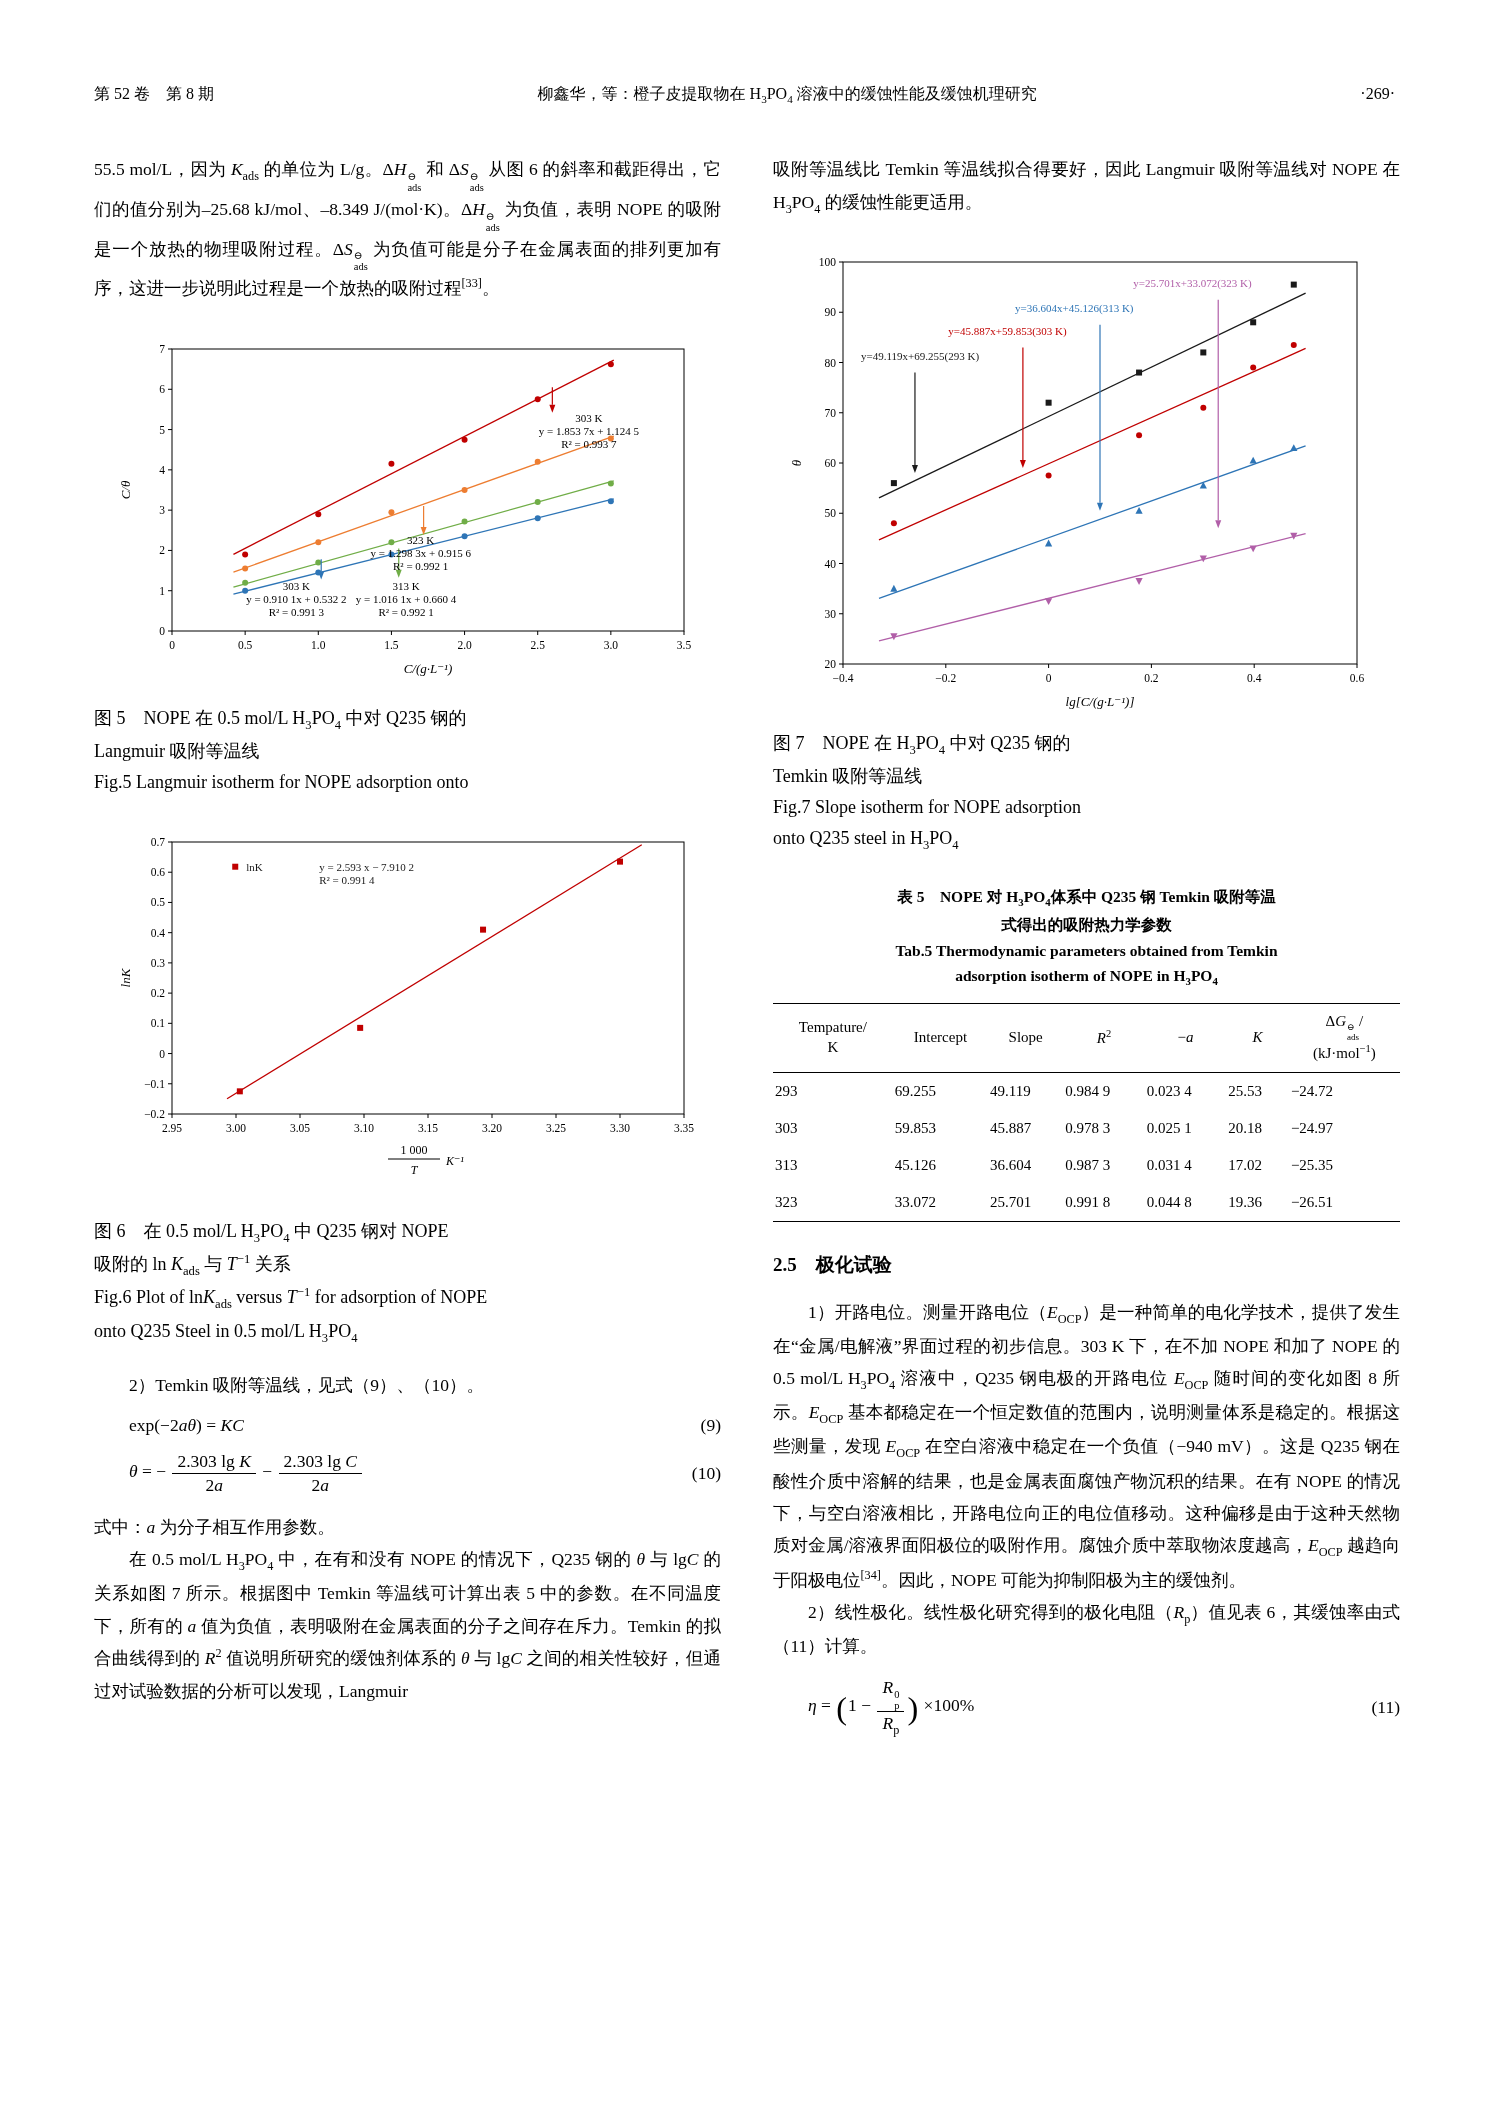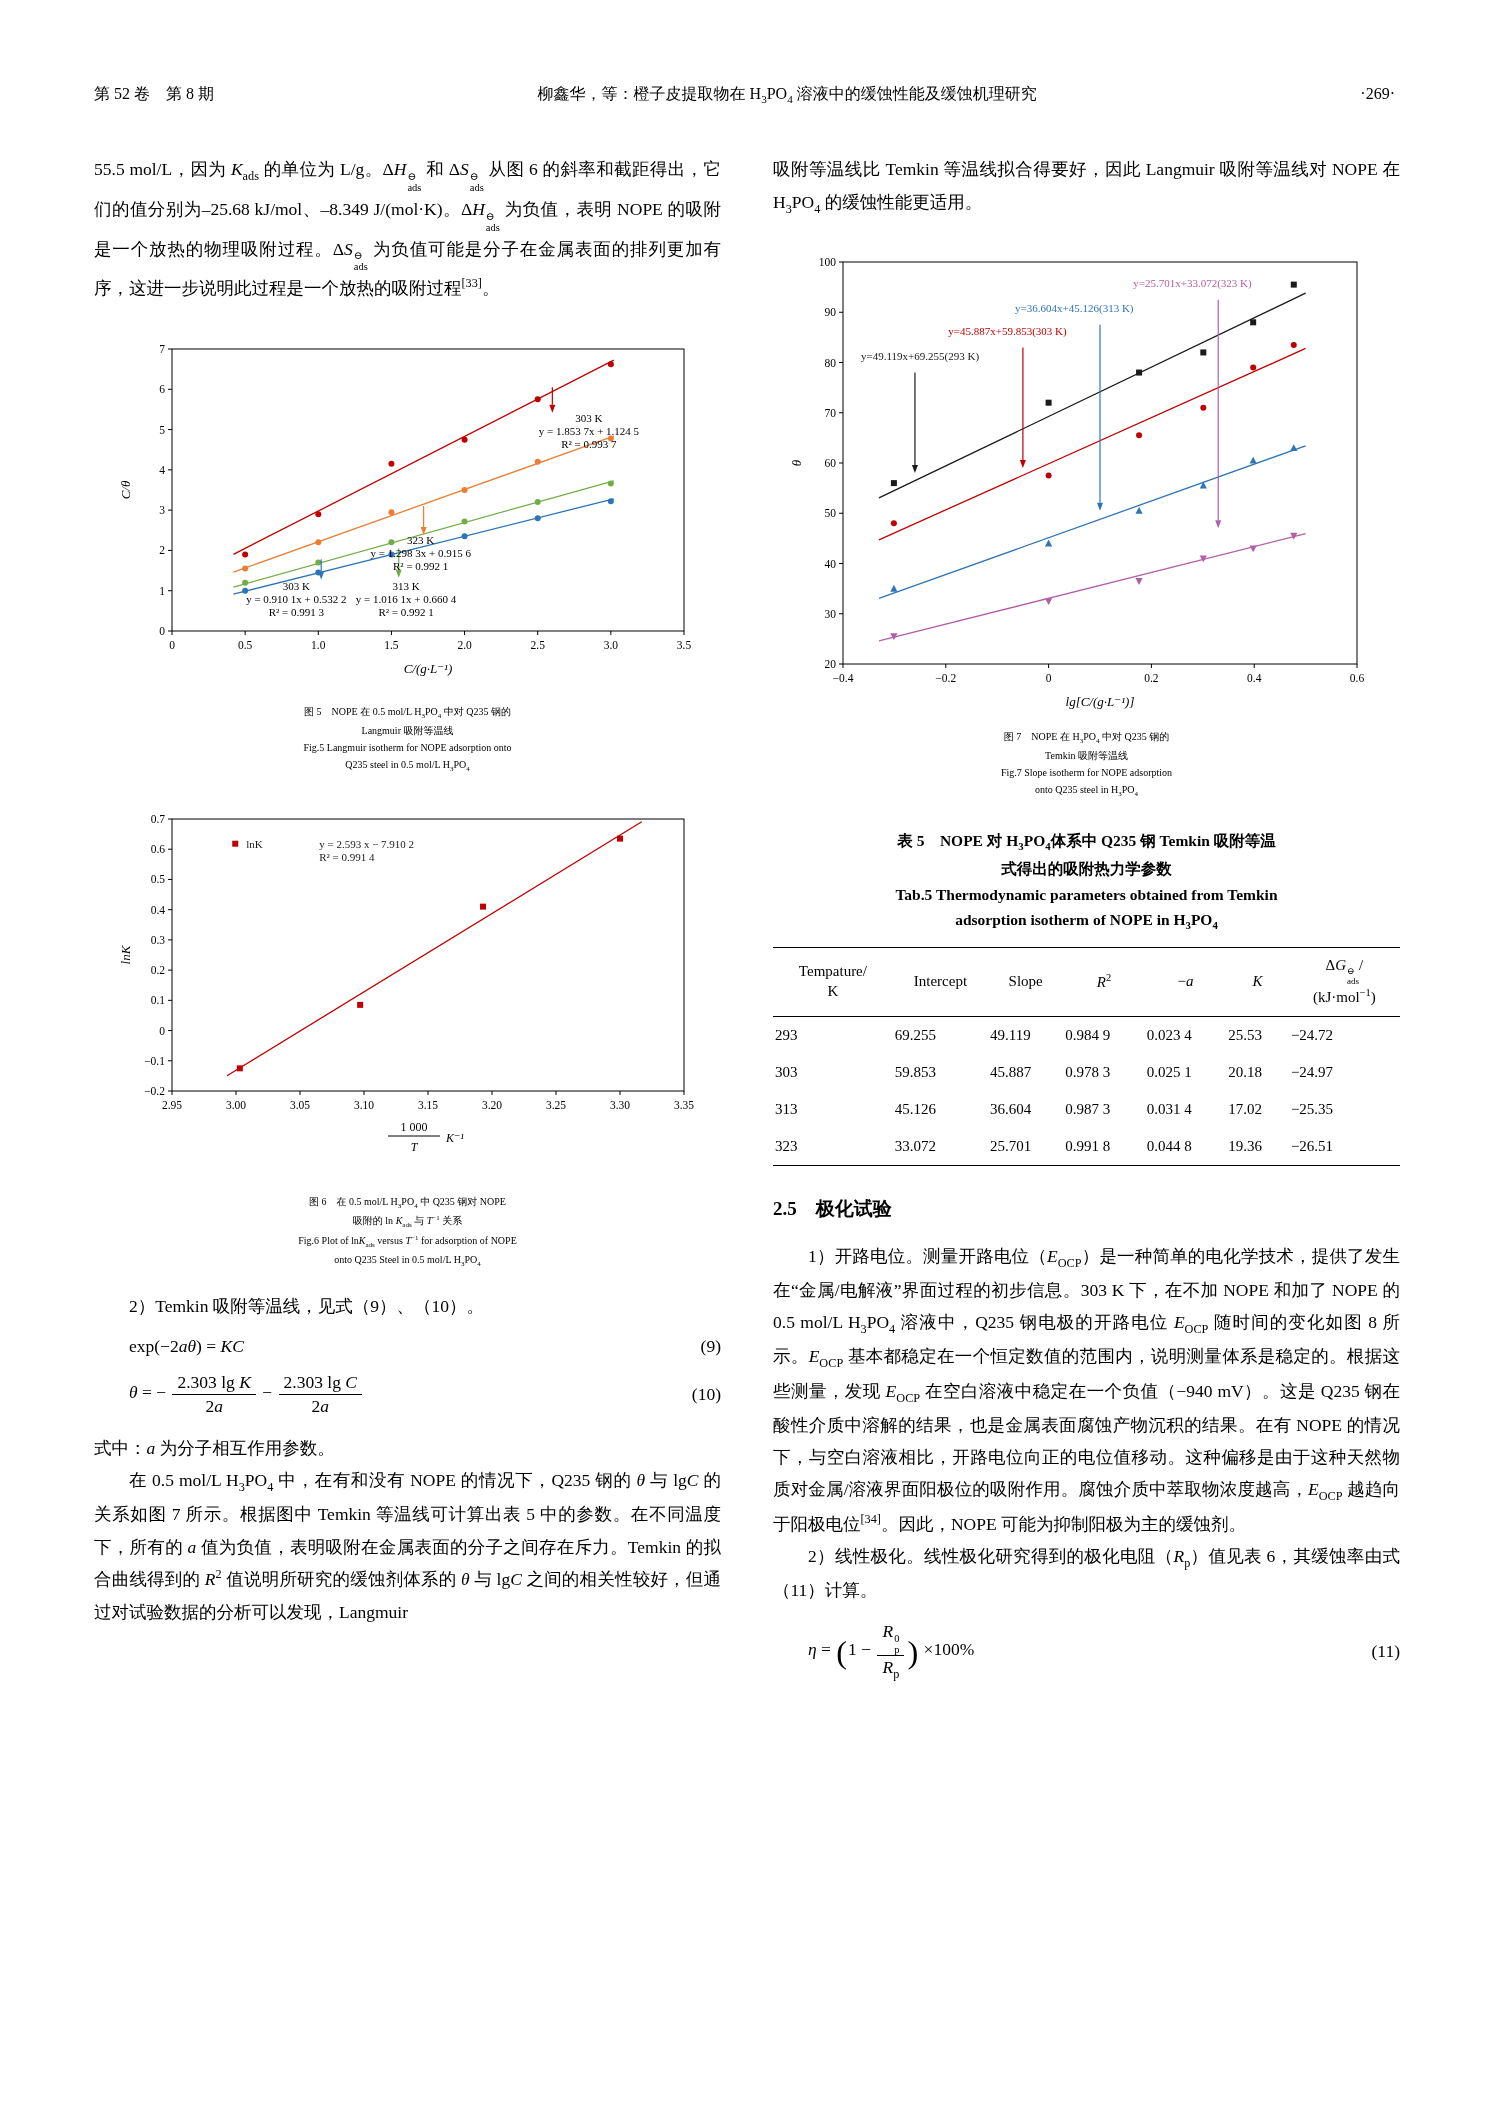--- a/index.html
+++ b/index.html
@@ -8,21 +8,21 @@
        font-family:"Liberation Serif","DejaVu Serif",serif;}
   .page{width:1489px;min-height:2106px;padding:84px 94px 40px;}
   .pg-header{display:flex;justify-content:space-between;align-items:baseline;font-size:16px;}
   .pg-header .hc{flex:1;text-align:center;}
   .columns{display:flex;gap:52px;margin-top:48px;}
   .col{width:627px;flex:0 0 627px;}
   p.body{font-size:17.5px;line-height:1.85;text-align:justify;margin:0;}
   p.indent{text-indent:2em;}
   figure{margin:28px 0 20px;}
   .chart-mount{display:flex;justify-content:center;}
-  .figcap{margin-top:10px;text-align:center;font-size:10px;line-height:1.72;}
+  .figcap{margin-top:10px;font-size:18px;line-height:1.72;}
   .tbl-title{text-align:center;font-size:15.5px;line-height:1.65;font-weight:bold;margin:28px 0 12px;}
   table.data{width:100%;border-collapse:collapse;font-size:15px;
              border-top:1.6px solid #000;border-bottom:1.6px solid #000;margin-bottom:30px;}
   table.data th{font-weight:normal;border-bottom:1px solid #000;padding:8px 2px;line-height:1.3;text-align:center;}
   table.data td{padding:10px 2px;text-align:left;}
   h2.sec{font-family:Liberation Serif, serif;font-size:19px;font-weight:bold;margin:28px 0 18px;}
   .equation{display:flex;align-items:center;font-size:17.5px;margin:14px 0;}
   .eq-body{flex:1;padding-left:2em;}
   .frac{display:inline-flex;flex-direction:column;vertical-align:middle;text-align:center;margin:0 2px;font-family:Liberation Serif, serif;}
   .frac .num{border-bottom:1.2px solid #000;padding:0 5px;line-height:1.3;}
@@ -144,21 +144,20 @@
               <text x="188.34285714285716" y="282.9085714285714" font-size="11" font-family="&quot;Liberation Serif&quot;,&quot;DejaVu Serif&quot;,serif" fill="#000000" text-anchor="middle">R² = 0.991 3</text>
               <text x="298.0571428571429" y="256.9085714285714" font-size="11" font-family="&quot;Liberation Serif&quot;,&quot;DejaVu Serif&quot;,serif" fill="#000000" text-anchor="middle">313 K</text>
               <text x="298.0571428571429" y="269.9085714285714" font-size="11" font-family="&quot;Liberation Serif&quot;,&quot;DejaVu Serif&quot;,serif" fill="#000000" text-anchor="middle">y = 1.016 1x + 0.660 4</text>
               <text x="298.0571428571429" y="282.9085714285714" font-size="11" font-family="&quot;Liberation Serif&quot;,&quot;DejaVu Serif&quot;,serif" fill="#000000" text-anchor="middle">R² = 0.992 1</text>
             </svg>
           </div>
         <figcaption class="figcap">
           <div>图 5　NOPE 在 0.5 mol/L H<sub>3</sub>PO<sub>4</sub> 中对 Q235 钢的</div>
           <div>Langmuir 吸附等温线</div>
           <div>Fig.5 Langmuir isotherm for NOPE adsorption onto</div>
-          <div>Q235 steel in 0.5 mol/L H<sub>3</sub>PO<sub>4</sub></div>
         </figcaption>
       </figure>
 
       <figure>
         <div class="chart-mount" id="chart-fig6">
             <svg width="600" height="380" viewBox="0 0 600 380">
               <rect x="64" y="16" width="512" height="272" fill="none" stroke="#000" stroke-width="1"></rect>
               <line x1="64" y1="288" x2="64" y2="292" stroke="#000" stroke-width="1"></line>
               <text x="64" y="306" font-size="11.5" font-family="&quot;Liberation Serif&quot;,&quot;DejaVu Serif&quot;,serif" fill="#000" text-anchor="middle">2.95</text>
               <line x1="127.99999999999979" y1="288" x2="127.99999999999979" y2="292" stroke="#000" stroke-width="1"></line>

